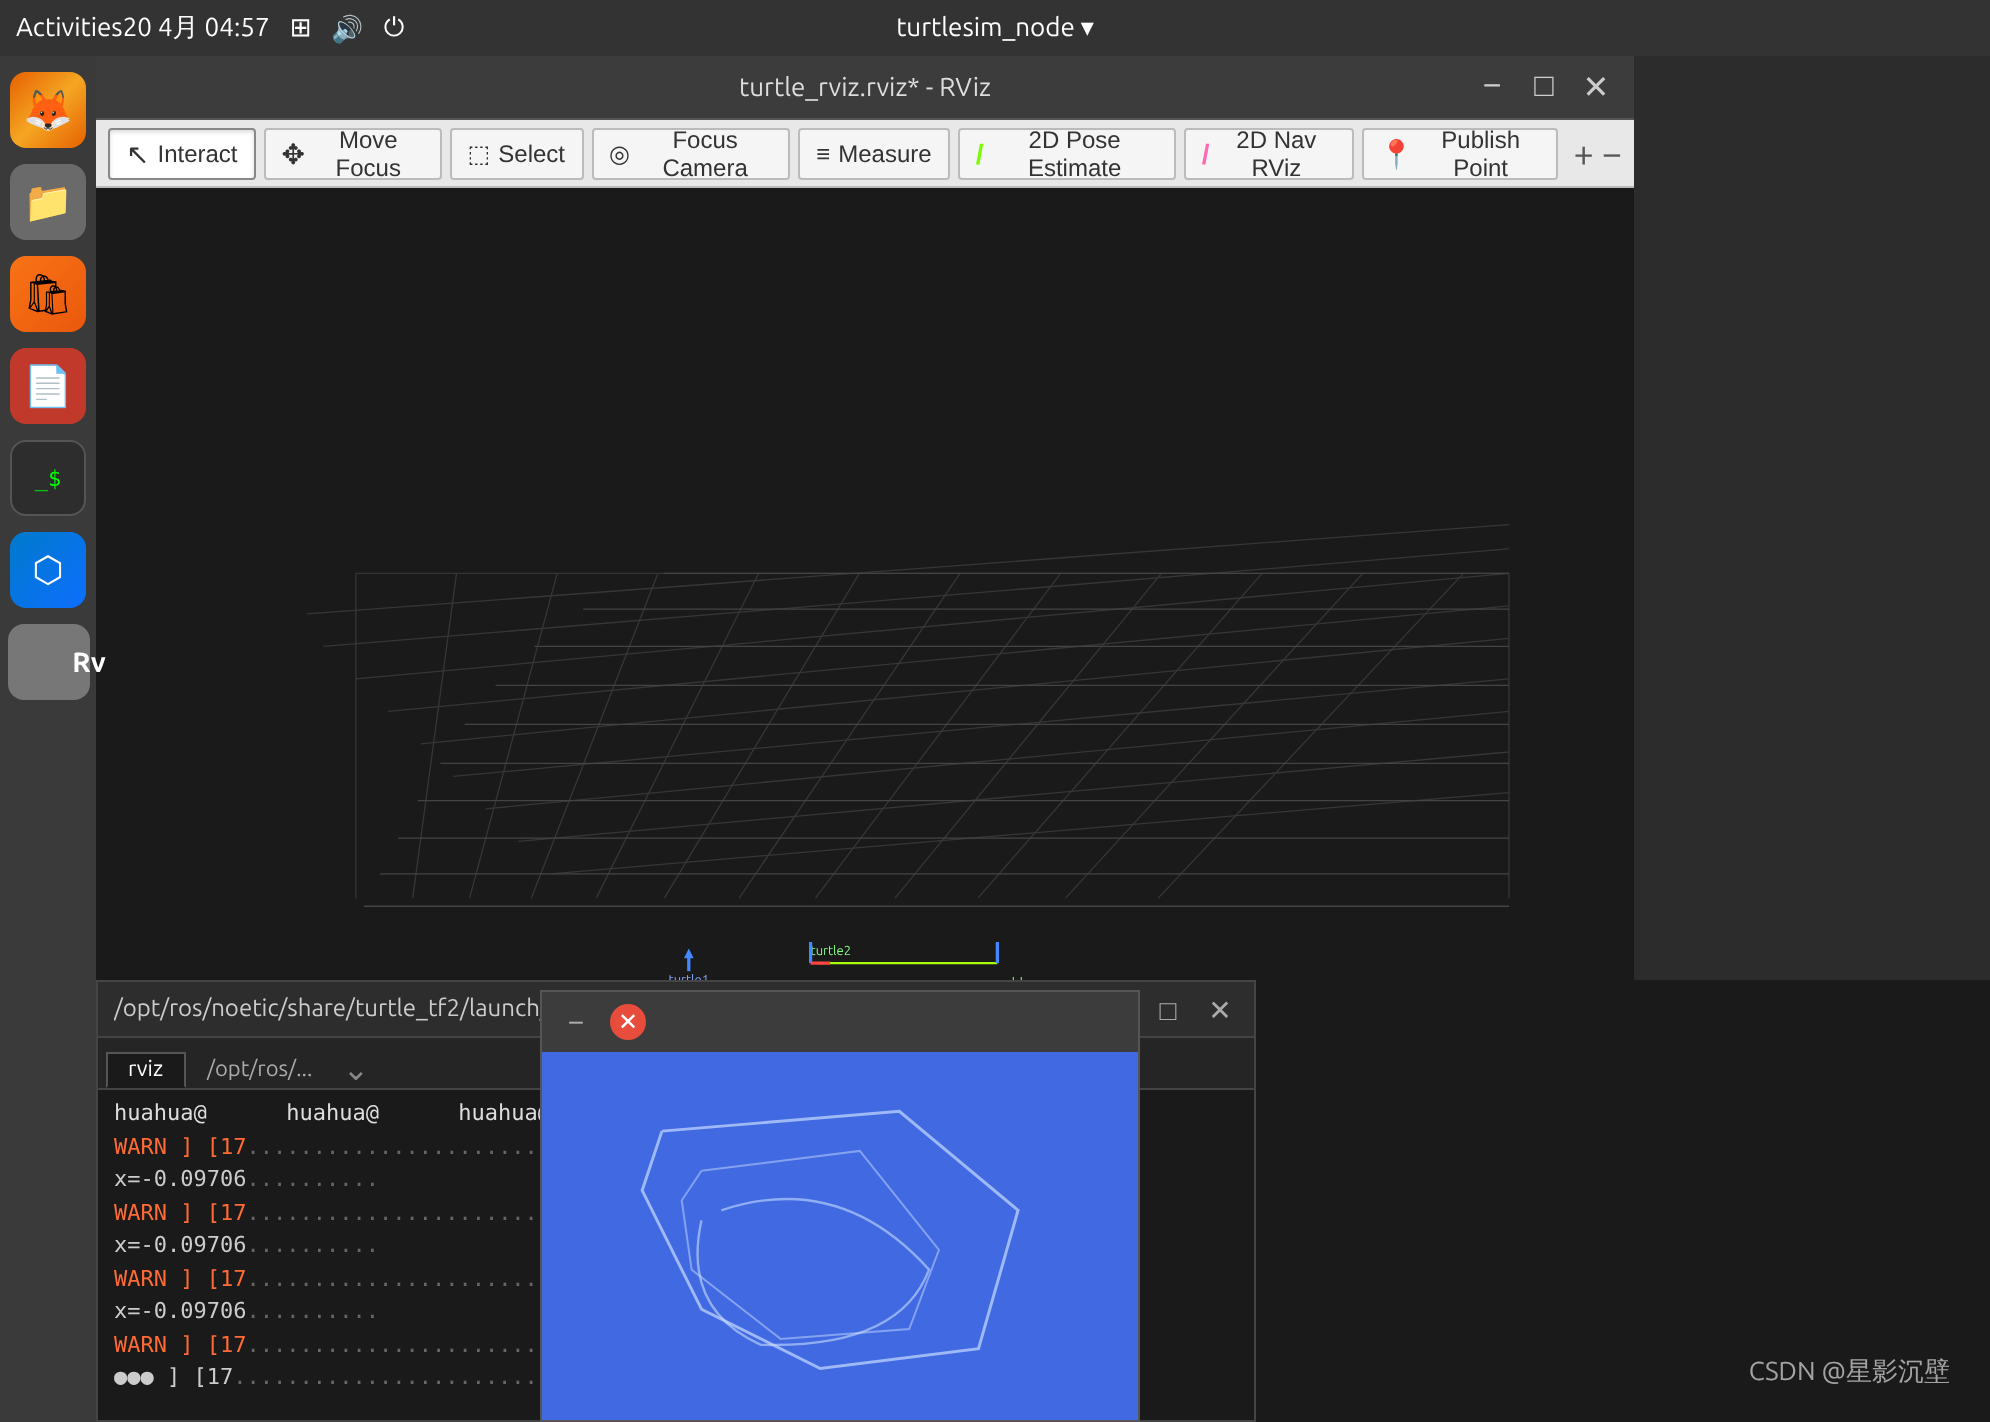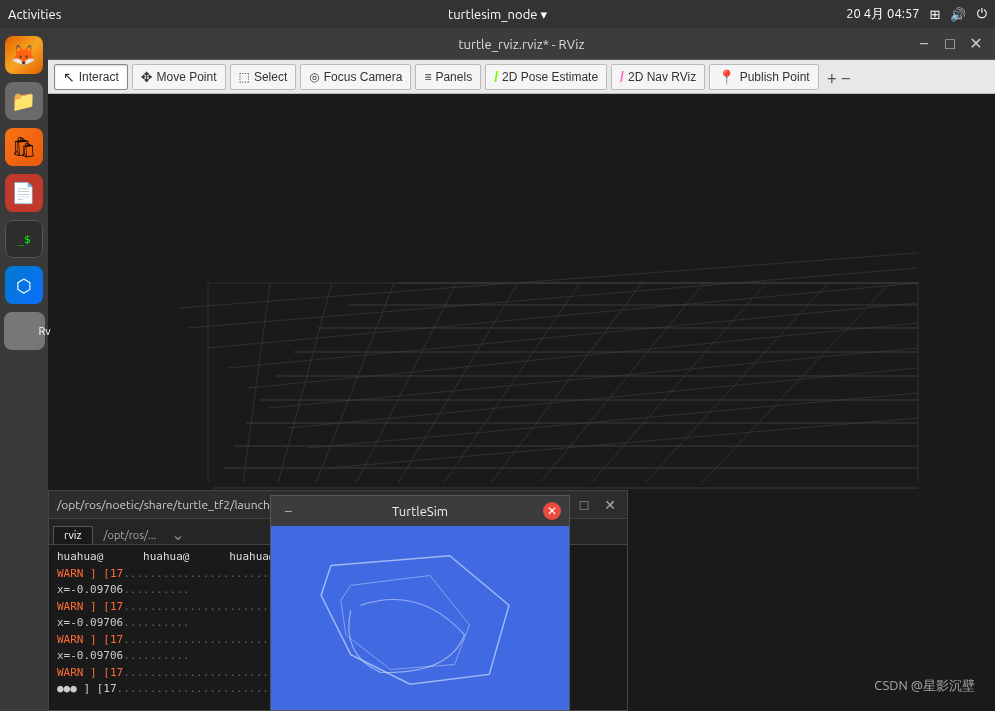--- a/index.html
+++ b/index.html
@@ -12,21 +12,20 @@
       background: #2c2c2c;
     }
 
     
     .ubuntu-topbar {
       width: 995px;
       height: 28px;
       background: #333;
       display: flex;
       align-items: center;
-      justify-content: space-between;
       padding: 0 8px;
       color: #fff;
       font-size: 13px;
     }
     .ubuntu-topbar-left { display: flex; align-items: center; gap: 16px; }
     .ubuntu-topbar-center { position: absolute; left: 50%; transform: translateX(-50%); font-size: 13px; }
     .ubuntu-topbar-right { display: flex; align-items: center; gap: 10px; font-size: 13px; }
 
     
     .ubuntu-dock {
@@ -52,28 +51,28 @@
       justify-content: center;
       cursor: pointer;
       font-size: 20px;
     }
     .dock-icon.firefox { background: linear-gradient(135deg, #e66000, #f5a623, #e66000); }
     .dock-icon.files { background: #6a6a6a; }
     .dock-icon.appstore { background: linear-gradient(135deg, #f97316, #ea580c); }
     .dock-icon.docs { background: #c0392b; }
     .dock-icon.terminal { background: #2d2d2d; border: 1px solid #555; color: #aaa; }
     .dock-icon.vscode { background: linear-gradient(135deg, #007acc, #0d6efd); }
-    .dock-icon.rviz { background: #888; color: white; font-size: 11px; font-weight: normal; padding-left: 41px; }
+    .dock-icon.rviz { background: #888; color: white; font-size: 14px; font-weight: bold; padding-left: 41px; }
 
     
     .rviz-window {
       position: absolute;
       left: 48px;
       top: 28px;
-      width: 947px;
+      width: 769px;
       height: 483px;
       background: #1e1e1e;
       display: flex;
       flex-direction: column;
     }
 
     
     .rviz-titlebar {
       height: 32px;
       background: #3c3c3c;
@@ -362,33 +361,33 @@
   </div>
 
 
   <div class="rviz-toolbar">
     <button class="toolbar-btn active">
       <span style="font-size:14px;">↖</span>
       <span>Interact</span>
     </button>
     <button class="toolbar-btn">
       <span style="font-size:14px;">✥</span>
-      <span>Move Point</span>
+      <span>Move Focus</span>
     </button>
     <button class="toolbar-btn">
       <span style="font-size:12px;">⬚</span>
       <span>Select</span>
     </button>
     <button class="toolbar-btn">
       <span style="font-size:12px;">◎</span>
       <span>Focus Camera</span>
     </button>
     <button class="toolbar-btn">
       <span style="font-size:12px;">≡</span>
-      <span>Panels</span>
+      <span>Measure</span>
     </button>
     <button class="toolbar-btn">
       <span style="color:#7cfc00;font-size:14px;font-weight:bold;">/</span>
       <span>2D Pose Estimate</span>
     </button>
     <button class="toolbar-btn">
       <span style="color:#ff69b4;font-size:14px;font-weight:bold;">/</span>
       <span>2D Nav RViz</span>
     </button>
     <button class="toolbar-btn">
@@ -490,21 +489,20 @@
     <div class="terminal-line warn">WARN ] [17<span style="color:#666">........................</span><span style="color:#888">om</span></div>
     <div class="terminal-line" style="color:#ccc;">x=-0.09706<span style="color:#666">..........</span></div>
     <div class="terminal-line warn">WARN ] [17<span style="color:#666">........................</span><span style="color:#888">om</span></div>
     <div class="terminal-line" style="color:#ccc;">●●● ] [17<span style="color:#666">.................................</span></div>
   </div>
 </div>
 
 <div class="turtlesim-window">
   <div class="turtlesim-titlebar">
     <button class="turtlesim-min">−</button>
-    <span class="turtlesim-title">TurtleSim</span>
     <button class="turtlesim-close">✕</button>
   </div>
   <div class="turtlesim-viewport">
     
     <svg width="100%" height="100%" viewBox="0 0 300 186" xmlns="http://www.w3.org/2000/svg">
       <rect width="300" height="186" fill="#4169e1"></rect>
 
       <polyline points="60,40 180,30 240,80 220,150 140,160 80,130 50,70 60,40" fill="none" stroke="rgba(200,220,255,0.7)" stroke-width="1.5"></polyline>
 
       <polyline points="80,60 160,50 200,100 185,140 120,145 75,110 70,75 80,60" fill="none" stroke="rgba(200,220,255,0.5)" stroke-width="1"></polyline>

